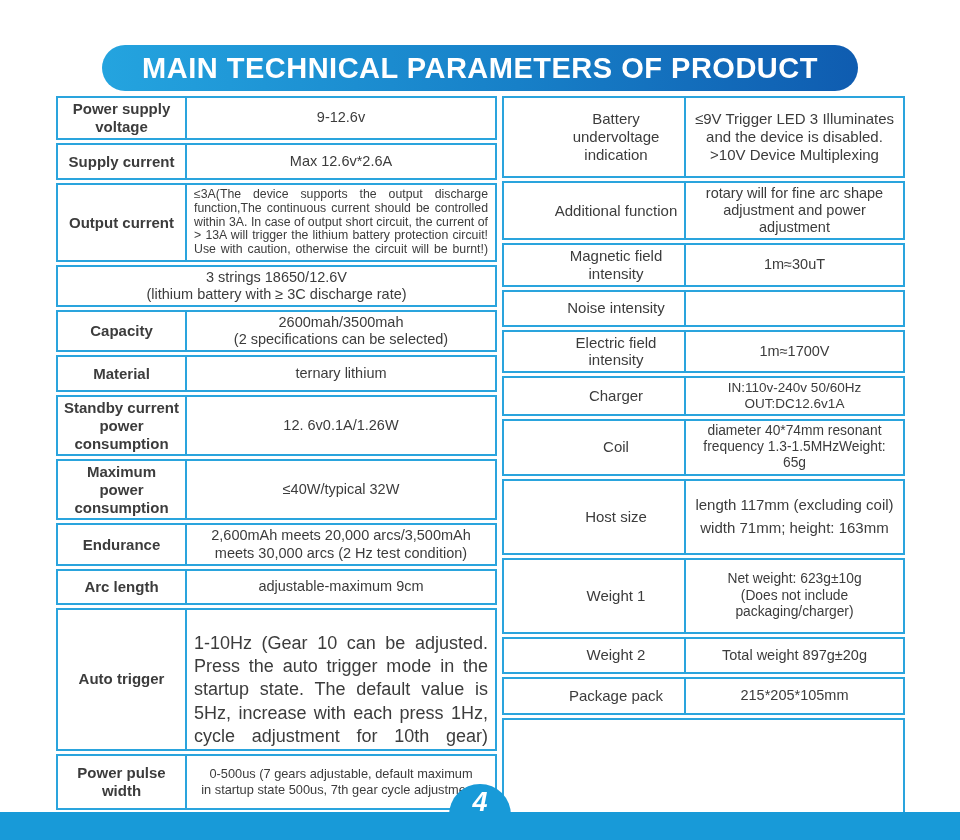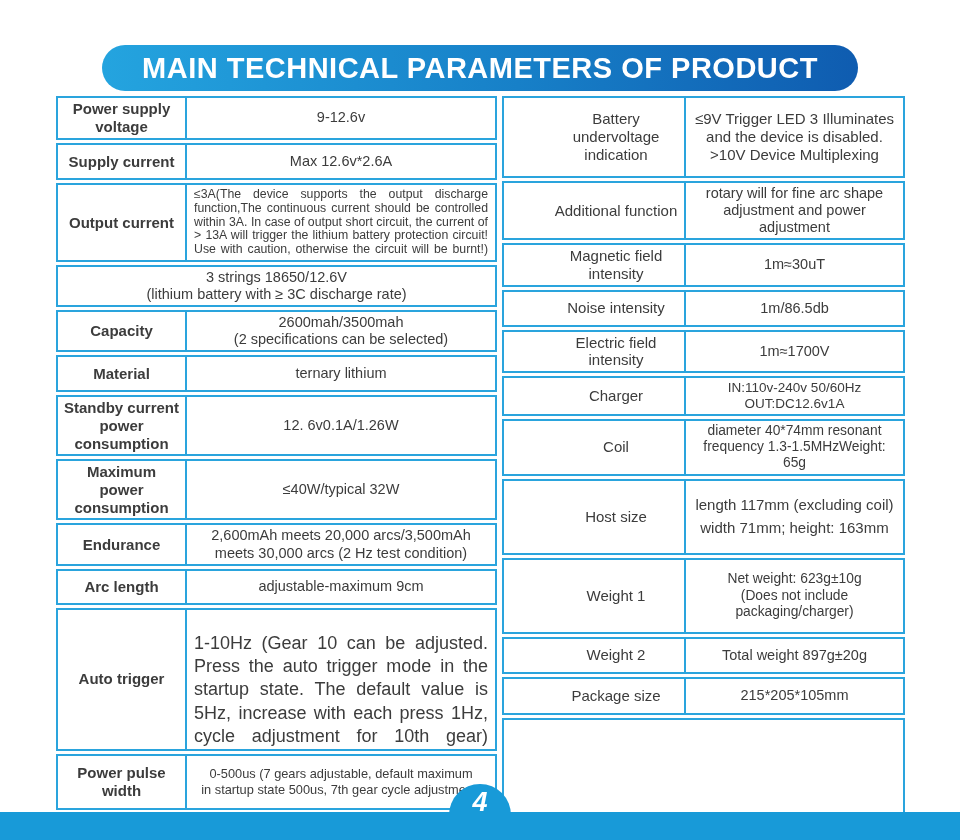--- a/index.html
+++ b/index.html
@@ -236,21 +236,20 @@
       </div>
 
       <div class="trow" style="min-height:38px">
         <div class="tlabel">Magnetic field
 intensity</div>
         <div class="tvalue">1m≈30uT</div>
       </div>
 
       <div class="trow" style="min-height:37px">
         <div class="tlabel">Noise intensity</div>
-        <div class="tvalue">1m/86.5db</div>
       </div>
 
       <div class="trow" style="min-height:38px">
         <div class="tlabel">Electric field
 intensity</div>
         <div class="tvalue">1m≈1700V</div>
       </div>
 
       <div class="trow" style="min-height:37px">
         <div class="tlabel">Charger</div>
@@ -274,21 +273,21 @@
         <div class="tvalue" style="font-size:13.8px">Net weight: 623g±10g
 (Does not include packaging/charger)</div>
       </div>
 
       <div class="trow" style="min-height:37px">
         <div class="tlabel">Weight 2</div>
         <div class="tvalue">Total weight 897g±20g</div>
       </div>
 
       <div class="trow" style="min-height:38px">
-        <div class="tlabel">Package size</div>
+        <div class="tlabel">Package pack</div>
         <div class="tvalue">215*205*105mm</div>
       </div>
 
       <div class="empty-cell"></div>
 
     </div>
   </div>
 
   <div class="page-circle">
     <div class="page-num">4</div>

